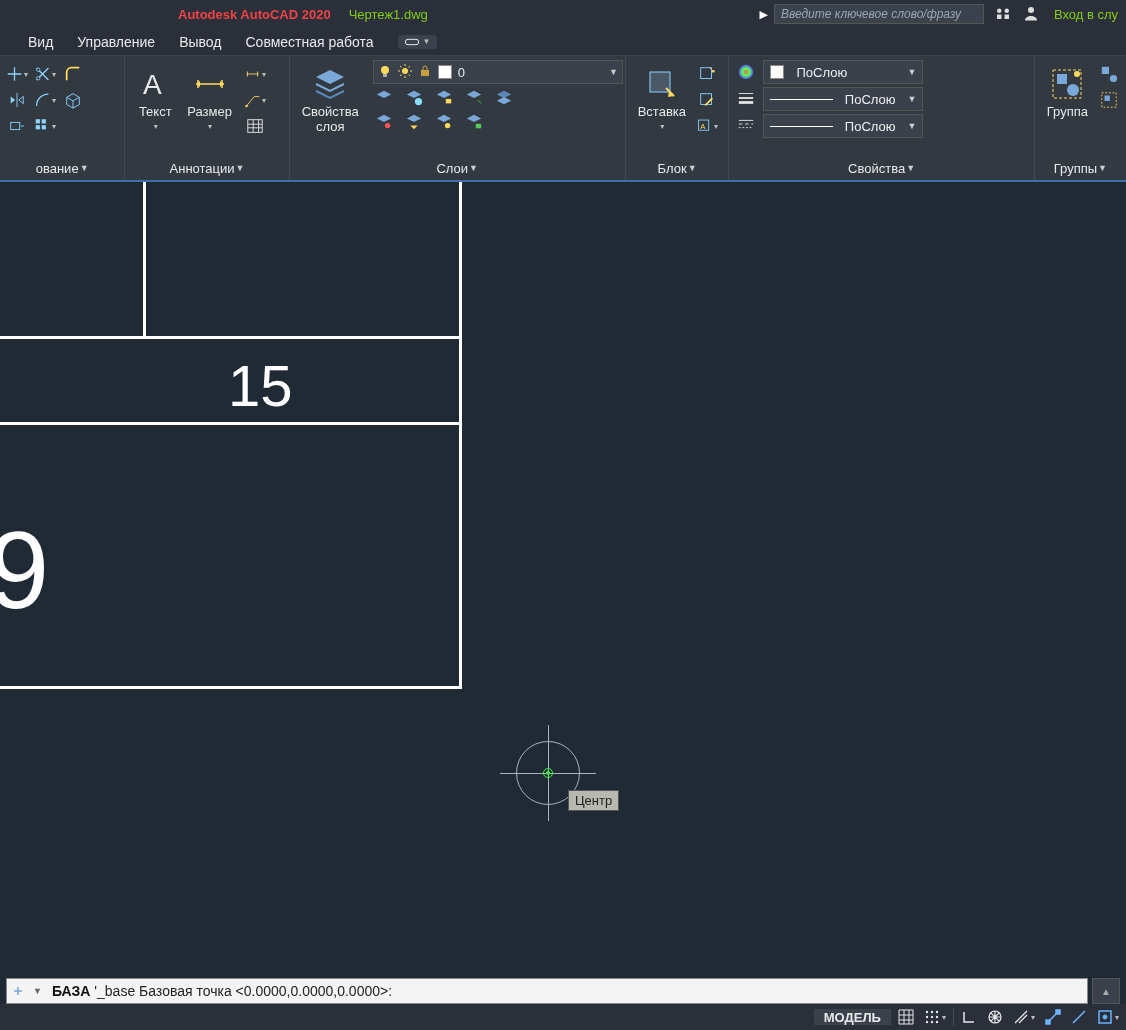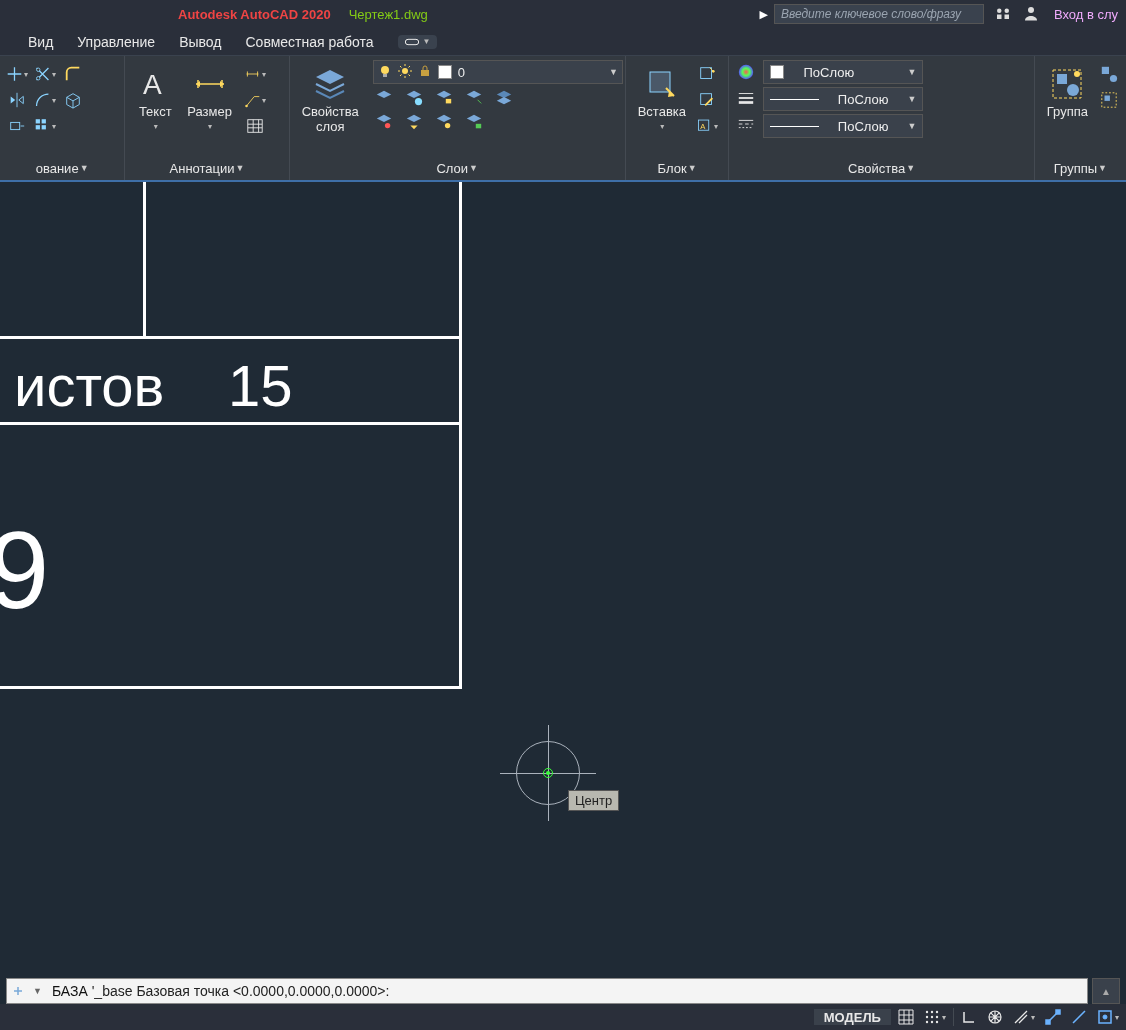--- a/index.html
+++ b/index.html
@@ -5,21 +5,21 @@
 * { margin: 0; padding: 0; box-sizing: border-box; font-family: "Segoe UI", Arial, sans-serif; }
 body { background: #1f2a35; color: #e0e0e0; width: 1126px; height: 1030px; overflow: hidden; position: relative; }
 
 
 .title-bar { height: 28px; background: #2a2f3a; display: flex; align-items: center; padding: 0 8px; font-size: 13px; }
 .title-bar .app-name { color: #ef4444; font-weight: 600; margin-left: 170px; }
 .title-bar .doc-name { color: #84cc16; margin-left: 18px; }
 .title-bar .spacer { flex: 1; }
 .title-bar .play-icon { color: #fff; margin-right: 6px; font-size: 11px; }
 .title-bar .search-box { width: 210px; height: 20px; background: #3a424e; border: 1px solid #555; color: #9aa4b0; font-style: italic; font-size: 12px; padding: 0 6px; display: flex; align-items: center; }
-.title-bar .user-icons { display: flex; align-items: center; gap: 10px; margin-left: 10px; color: #f0abfc; }
+.title-bar .user-icons { display: flex; align-items: center; gap: 10px; margin-left: 10px; color: #84cc16; }
 .title-bar .user-icons svg { width: 18px; height: 18px; fill: #ddd; }
 .title-bar .signin { font-size: 13px; margin-left: 4px; }
 
 
 .menu-bar { height: 28px; background: #2a2f3a; border-bottom: 1px solid #3a424e; display: flex; align-items: center; gap: 24px; padding: 0 28px; font-size: 14px; color: #e8e8e8; }
 .menu-bar .menu-item { cursor: pointer; }
 .menu-bar .sync-icon { background: #3a424e; border-radius: 4px; padding: 1px 6px; display:flex; align-items: center; gap: 2px; }
 .menu-bar .sync-icon svg { width: 16px; height: 12px; fill: #e8e8e8; }
 
 
@@ -40,21 +40,21 @@
 .drop { font-size: 8px; color:#bbb; margin-left:1px; }
 
 .layer-combo { width: 250px; height: 24px; background: #3a414b; border: 1px solid #555; display:flex; align-items:center; gap: 6px; padding: 0 4px; color:#eee; font-size: 13px; margin-bottom: 4px; }
 .layer-combo .swatch { width: 14px; height: 14px; background:#fff; border:1px solid #888; }
 .layer-combo .dropbtn { margin-left:auto; font-size: 9px; color:#ccc; }
 .layer-icons-grid { display:flex; flex-direction:column; gap: 4px; }
 .layer-icons-grid .row { display:flex; gap: 8px; }
 .layer-ico { width: 22px; height: 20px; display:flex; align-items:center; justify-content:center; cursor:pointer; }
 .layer-ico svg { width: 20px; height: 18px; }
 
-.prop-combo { width: 160px; height: 24px; background: #3a414b; border:1px solid #555; display:flex; align-items:center; padding: 0 6px; color:#eee; font-size: 13px; margin-bottom: 3px; gap: 19px; }
+.prop-combo { width: 160px; height: 24px; background: #3a414b; border:1px solid #555; display:flex; align-items:center; padding: 0 6px; color:#eee; font-size: 13px; margin-bottom: 3px; gap: 12px; }
 .prop-combo .dropbtn { margin-left:auto; font-size:9px; color:#ccc; }
 .prop-combo .line-sample { flex: 1; border-top: 1px solid #fff; height: 1px; }
 .prop-combo .swatch { width: 14px; height: 14px; background:#fff; border:1px solid #888; }
 
 .prop-icons { display:flex; flex-direction:column; gap: 6px; padding-top:2px; margin-right: 4px; }
 .prop-icons .pi { width: 22px; height: 20px; display:flex; align-items:center; justify-content:center; }
 .prop-icons .pi svg { width: 18px; height: 18px; }
 
 
 .canvas-area { position: absolute; top: 182px; left: 0; right: 0; bottom: 74px; background: #1f2a35; overflow: hidden; }
@@ -69,21 +69,21 @@
 .crosshair-wrap .marker { position:absolute; width: 10px; height: 10px; left:43px; top:43px; border:1px solid #3aff3a; border-radius:50%;}
 .crosshair-wrap .marker::after { content:""; position:absolute; width:4px; height:4px; background:#3aff3a; border-radius:50%; left:2px; top:2px;}
 .tooltip { position:absolute; left:568px; top:608px; background:#b8b8b0; border:1px solid #555; color:#222; font-size:13px; padding:2px 6px; }
 
 
 .cmd-bar { position:absolute; bottom: 26px; left: 6px; right: 38px; height: 26px; background:#f4f4f4; border:1px solid #888; display:flex; align-items:center; font-family: "Consolas", monospace; font-size: 14px; color:#222; }
 .cmd-bar .cmd-icon { width: 22px; height: 22px; display:flex; align-items:center; justify-content:center; }
 .cmd-bar .cmd-icon svg { width: 14px; height: 14px; }
 .cmd-bar .cmd-drop { font-size: 9px; color:#666; padding: 0 4px; }
 .cmd-bar .cmd-text { padding-left: 6px; }
-.cmd-bar .cmd-text .bold { font-weight: 400; color:#111; }
+.cmd-bar .cmd-text .bold { font-weight: 700; color:#111; }
 .cmd-scroll { position:absolute; bottom:26px; right:6px; width:28px; height:26px; background:#3a414b; border:1px solid #555; display:flex; align-items:center; justify-content:center; color:#aaa; font-size:10px; }
 
 
 .status-bar { position:absolute; bottom:0; left:0; right:0; height:26px; background:#2a2f3a; display:flex; align-items:center; justify-content:flex-end; padding: 0 2px; gap: 0; }
 .status-btn { height: 16px; min-width: 24px; padding: 0 5px; display:flex; align-items:center; justify-content:center; color:#e8e8e8; font-size:13px; cursor:pointer; position:relative; }
 .status-btn.model { background:#3a414b; font-weight:600; padding: 0 10px; margin-right: 2px; }
 .status-btn svg { width: 16px; height: 16px; }
 .status-btn .drop { font-size: 8px; margin-left: 2px; }
 .status-btn.active svg { stroke:#6bb3ff; fill:#6bb3ff; }
 .status-sep { width:1px; height:18px; background:#444a52; margin: 0 2px; }
@@ -484,21 +484,20 @@
 <div class="canvas-area">
   <div class="drawing">
 
     <div class="white-line" style="left:143px; top:0; width:3px; height:157px"></div>
     <div class="white-line" style="left:459px; top:0; width:3px; height:507px"></div>
 
     <div class="white-line" style="left:0; top:154px; width:462px; height:3px"></div>
     <div class="white-line" style="left:0; top:240px; width:462px; height:3px"></div>
     <div class="white-line" style="left:0; top:504px; width:462px; height:3px"></div>
 
-    <div class="canvas-text" style="left:14px; top:170px; font-size:58px">истов</div>
     <div class="canvas-text" style="left:228px; top:170px; font-size:58px">15</div>
     <div class="canvas-text" style="left:-12px; top:324px; font-size:110px">9</div>
 
     <div class="crosshair-wrap">
       <div class="hline"></div>
       <div class="vline"></div>
       <div class="circle"></div>
       <div class="marker"></div>
     </div>
     <div class="tooltip">Центр</div>

